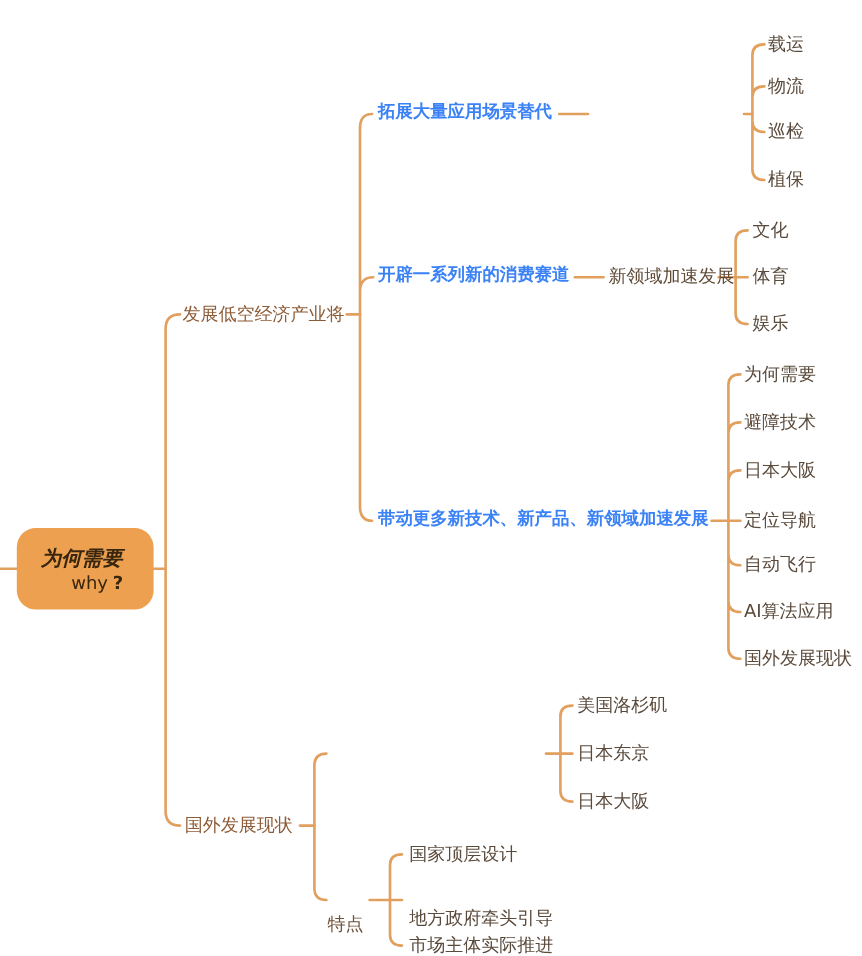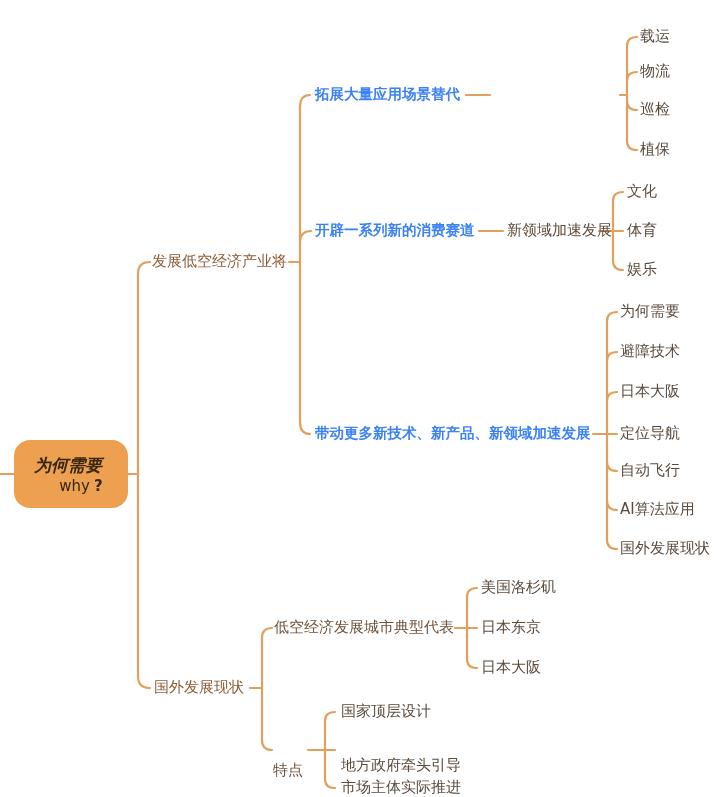--- a/index.html
+++ b/index.html
@@ -82,21 +82,20 @@
   <div class="lbl leaf" style="left:620px;top:312px">为何需要</div>
   <div class="lbl leaf" style="left:620px;top:352px">避障技术</div>
   <div class="lbl leaf" style="left:620px;top:392px">日本大阪</div>
   <div class="lbl leaf" style="left:620px;top:434px">定位导航</div>
   <div class="lbl leaf" style="left:620px;top:471px">自动飞行</div>
   <div class="lbl leaf" style="left:620px;top:510px">AI算法应用</div>
   <div class="lbl leaf" style="left:620px;top:549px">国外发展现状</div>
 
   <div class="lbl branch" style="left:154px;top:688px">国外发展现状</div>
 
-  <div class="lbl sub2" style="left:274px;top:628px">低空经济发展城市典型代表</div>
   <div class="lbl leaf" style="left:481px;top:588px">美国洛杉矶</div>
   <div class="lbl leaf" style="left:481px;top:628px">日本东京</div>
   <div class="lbl leaf" style="left:481px;top:668px">日本大阪</div>
 
   <div class="lbl sub2" style="left:273px;top:771px">特点</div>
   <div class="lbl leaf" style="left:341px;top:712px">国家顶层设计</div>
   <div class="lbl leaf" style="left:341px;top:766px">地方政府牵头引导</div>
   <div class="lbl leaf" style="left:341px;top:788px">市场主体实际推进</div>
 
 </div>

